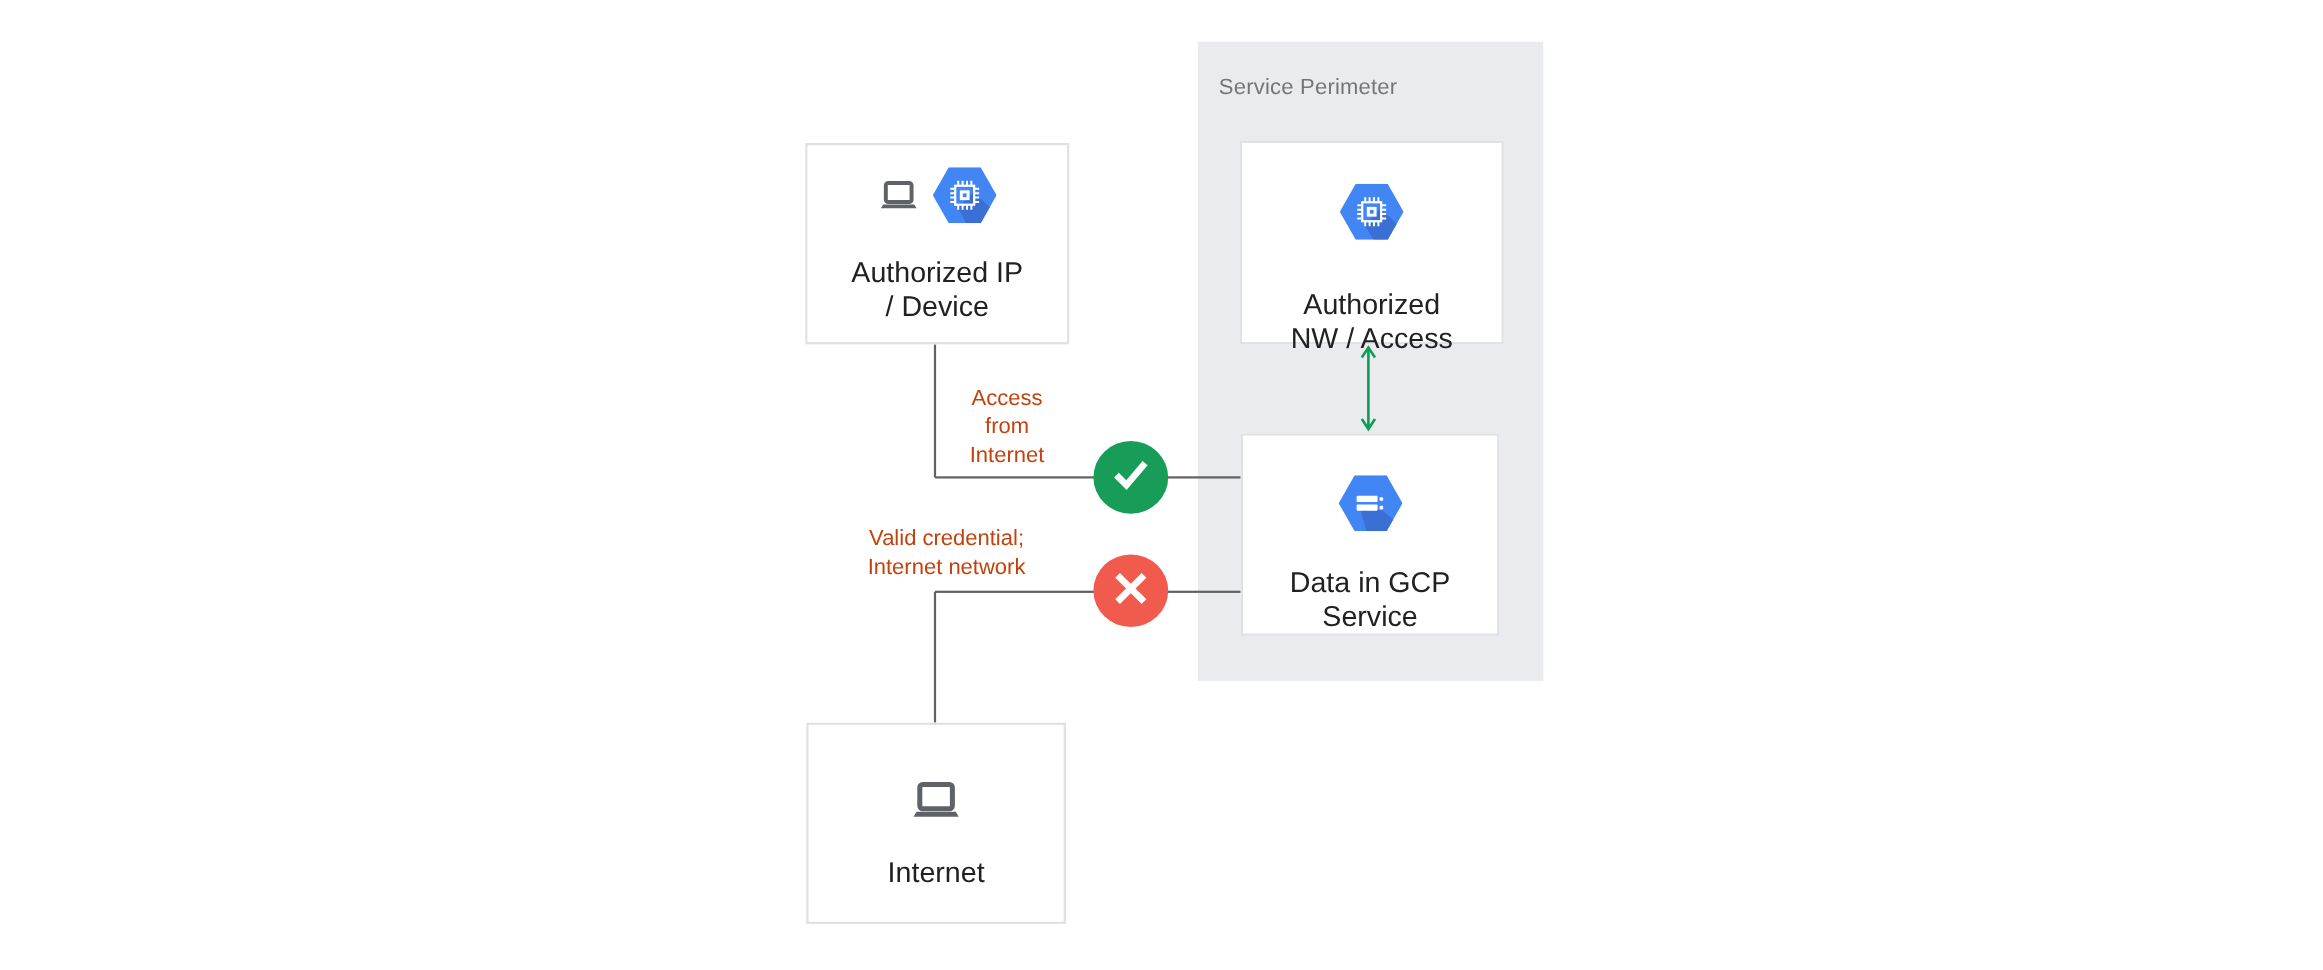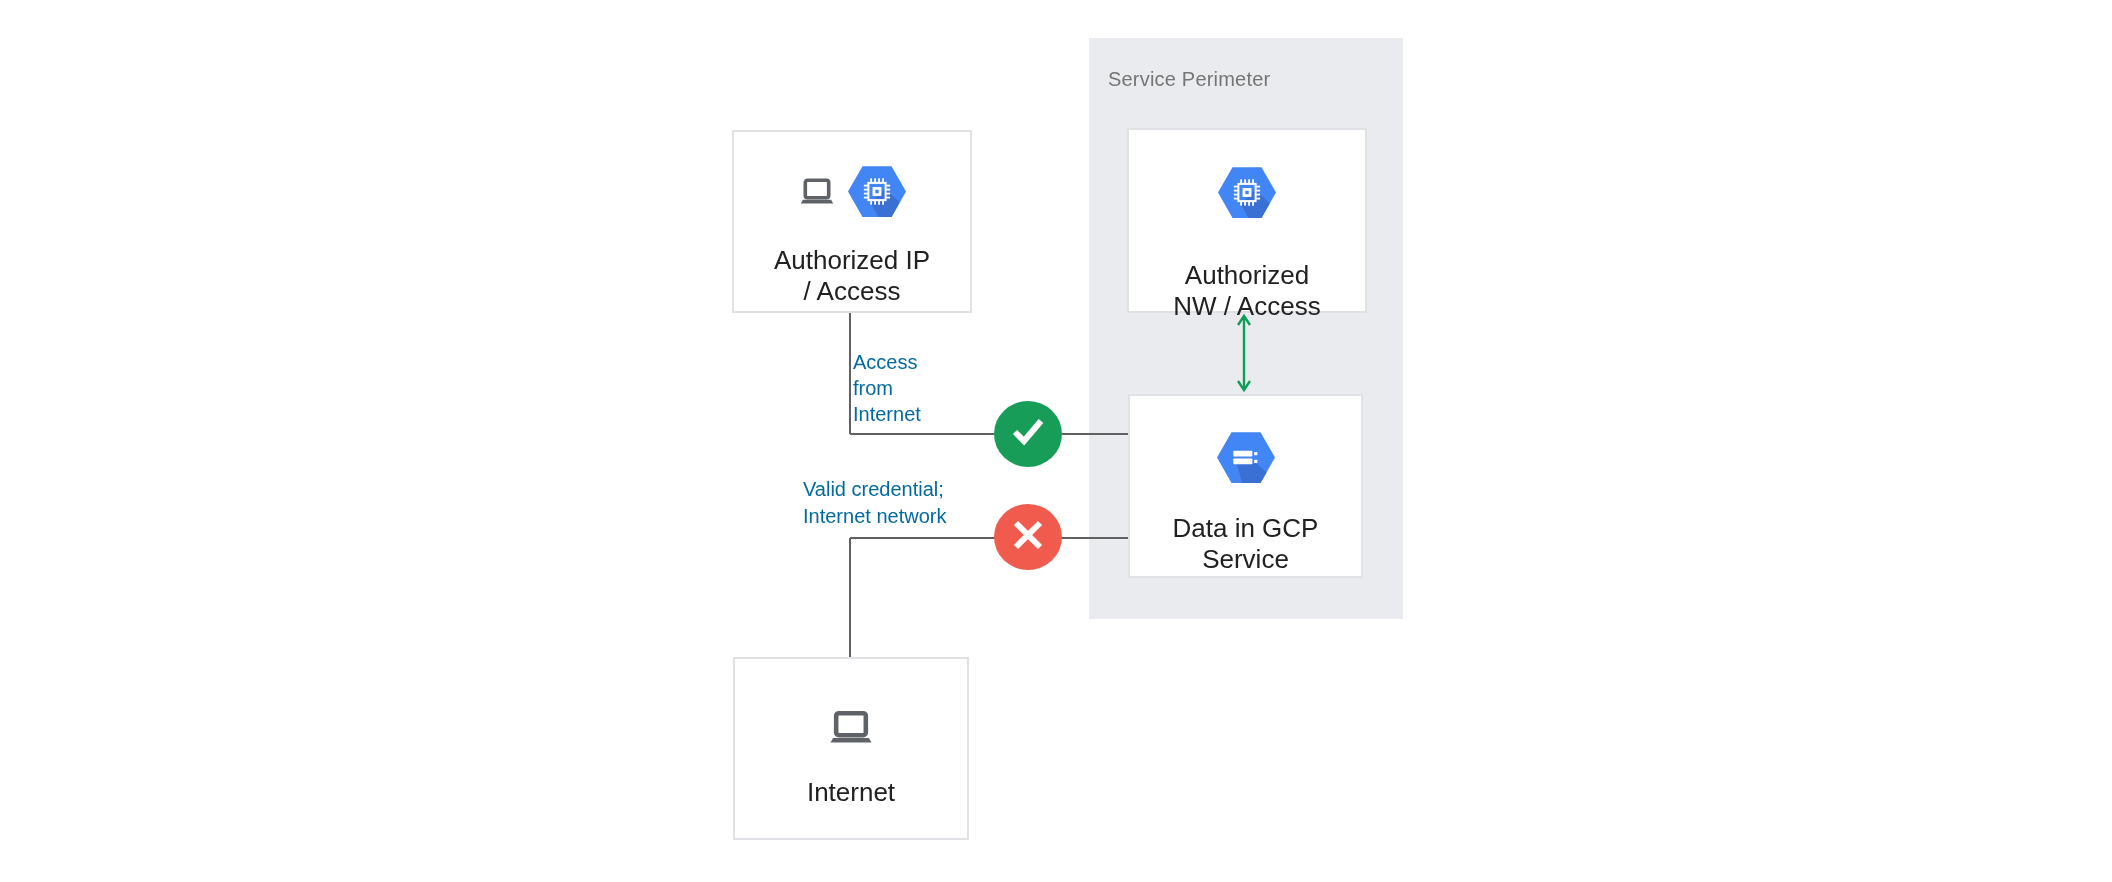--- a/index.html
+++ b/index.html
@@ -45,21 +45,21 @@
     display: flex;
     align-items: center;
     gap: 13px;
   }
   .node .label {
     text-align: center;
     font-size: 26px;
     line-height: 31px;
     color: #212121;
   }
-  .n1 { left: 732px; top: 130px; width: 240px; height: 183px; padding-top: 34px; }
+  .n1 { left: 732px; top: 130px; width: 240px; height: 183px; padding-top: 20px; }
   .n1 .label { margin-top: 24px; }
   .n2 { left: 1127px; top: 128px; width: 240px; height: 185px; padding-top: 37px; }
   .n2 .label { margin-top: 38px; }
   .n3 { left: 1128px; top: 394px; width: 235px; height: 184px; padding-top: 36px; align-items: center; }
   .n3 .label { margin-top: 26px; }
   .n4 { left: 733px; top: 657px; width: 236px; height: 183px; padding-top: 50px; }
   .n4 .label { margin-top: 26px; }
 
   
   .badge {
@@ -69,26 +69,26 @@
     display: flex;
     align-items: center;
     justify-content: center;
   }
   .badge.allow { left: 994px; top: 401px; background: #189d58; }
   .badge.deny  { left: 994px; top: 504px; background: #f15b4d; }
 
   
   .edge-label {
     position: absolute;
-    text-align: left;
+    text-align: center;
     font-size: 20px;
-    color: #0369a1;
+    color: #c2410c;
   }
   .el1 { left: 853px; top: 349px; width: 125px; line-height: 26px; }
-  .el2 { left: 803px; top: 476px; width: 225px; line-height: 27px; }
+  .el2 { left: 748px; top: 476px; width: 225px; line-height: 27px; }
 
   .arrow-wrap { position: absolute; left: 1237px; top: 312px; }
 </style>
 </head>
 <body>
 
 <div class="stage">
 
   <div class="perimeter">
     <div class="perimeter-label">Service Perimeter</div>
@@ -146,21 +146,21 @@
                 <line x1="41.5" y1="25.9" x2="46.5" y2="25.9"></line>
                 <line x1="41.5" y1="30.3" x2="46.5" y2="30.3"></line>
                 <line x1="41.5" y1="34.7" x2="46.5" y2="34.7"></line>
             </g>
           </g>
         </svg>
       </span>
     </div>
     <div class="label">
       <span>Authorized IP</span><br>
-      <span>/ Access</span>
+      <span>/ Device</span>
     </div>
   </div>
 
   <div class="node n2">
     <div class="icons">
       <span>
         <svg width="58" height="51" viewBox="0 0 64 56">
           <defs>
               <clipPath id="hexclip2">
                 <polygon points="0,28 16,0 48,0 64,28 48,56 16,56"></polygon>

